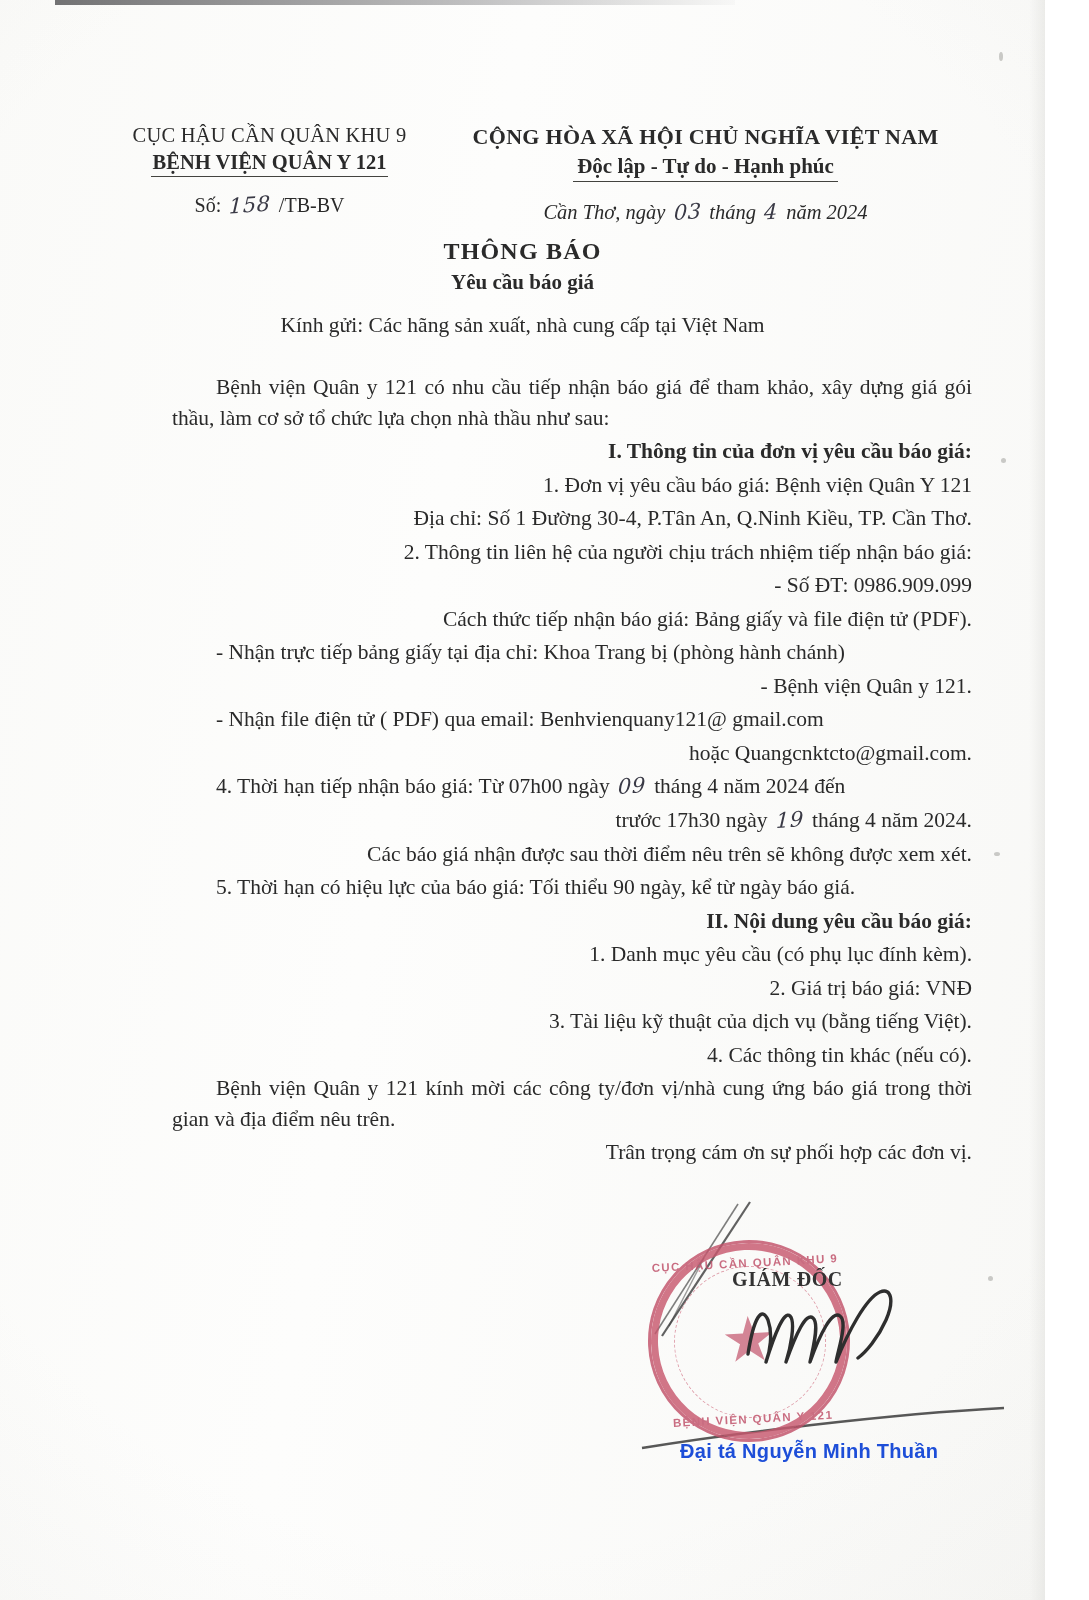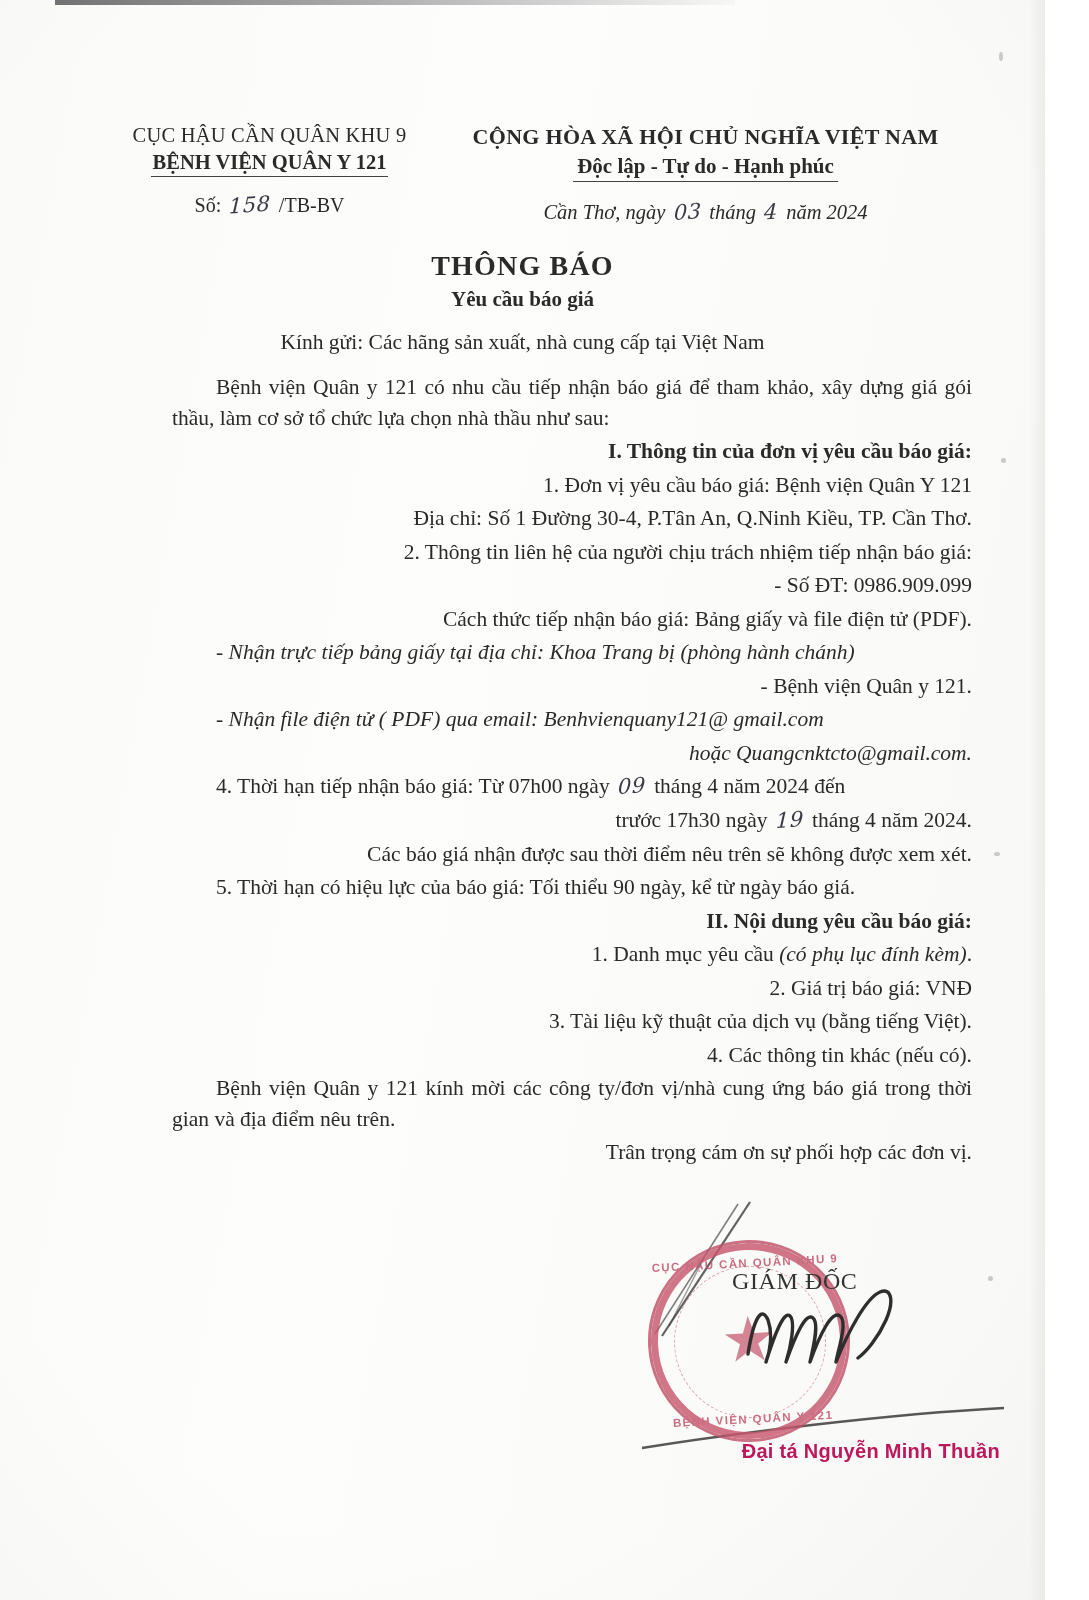--- a/index.html
+++ b/index.html
@@ -111,24 +111,23 @@
   }
 
   
   .title-block {
     position: absolute;
     top: 238px;
     left: 0; right: 0;
     text-align: center;
   }
   .t-main {
-    font-size: 28px;
+    font-size: 24px;
     font-weight: bold;
     letter-spacing: 1.2px;
-    margin-top: 12px;
   }
   .t-sub {
     font-size: 21px;
     font-weight: bold;
     margin-top: 5px;
   }
   .t-to {
     font-size: 21.5px;
     margin-top: 18px;
   }
@@ -146,37 +145,37 @@
     margin: 0 0 3px 0;
     text-align: justify;
     text-justify: inter-word;
   }
   p.para.indent { text-indent: 44px; }
   p.nojust { text-align: right; }
   .sec-head {
     font-weight: bold;
     margin: 5px 0 3px 0;
   }
-  .it { font-style: italic; }
+  .it { }
   .sub { padding-left: 44px; }
 
   
   .sign-area {
     position: absolute;
     left: 620px;
     top: 1230px;
     width: 400px;
     height: 290px;
   }
   .gd-label {
     position: absolute;
     left: 112px;
     top: 38px;
-    font-size: 24px;
-    font-weight: normal;
+    font-size: 20px;
+    font-weight: bold;
     letter-spacing: 0.6px;
     color: #333;
     z-index: 6;
   }
   .stamp {
     position: absolute;
     left: 28px;
     top: 10px;
     width: 196px;
     height: 196px;
@@ -237,25 +236,25 @@
     left: 18px;
     top: 176px;
     z-index: 2;
     pointer-events: none;
   }
   .signer-name {
     position: absolute;
     left: 60px;
     top: 210px;
     width: 320px;
-    text-align: right;
+    text-align: left;
     font-family: "Liberation Sans", sans-serif;
     font-weight: bold;
     font-size: 20px;
-    color: #be185d;
+    color: #1d4ed8;
     letter-spacing: 0.3px;
     z-index: 6;
   }
 </style>
 </head>
 <body>
 
 <div class="page">
   <div class="scan-tint"></div>
   <div class="scan-topbar"></div>

